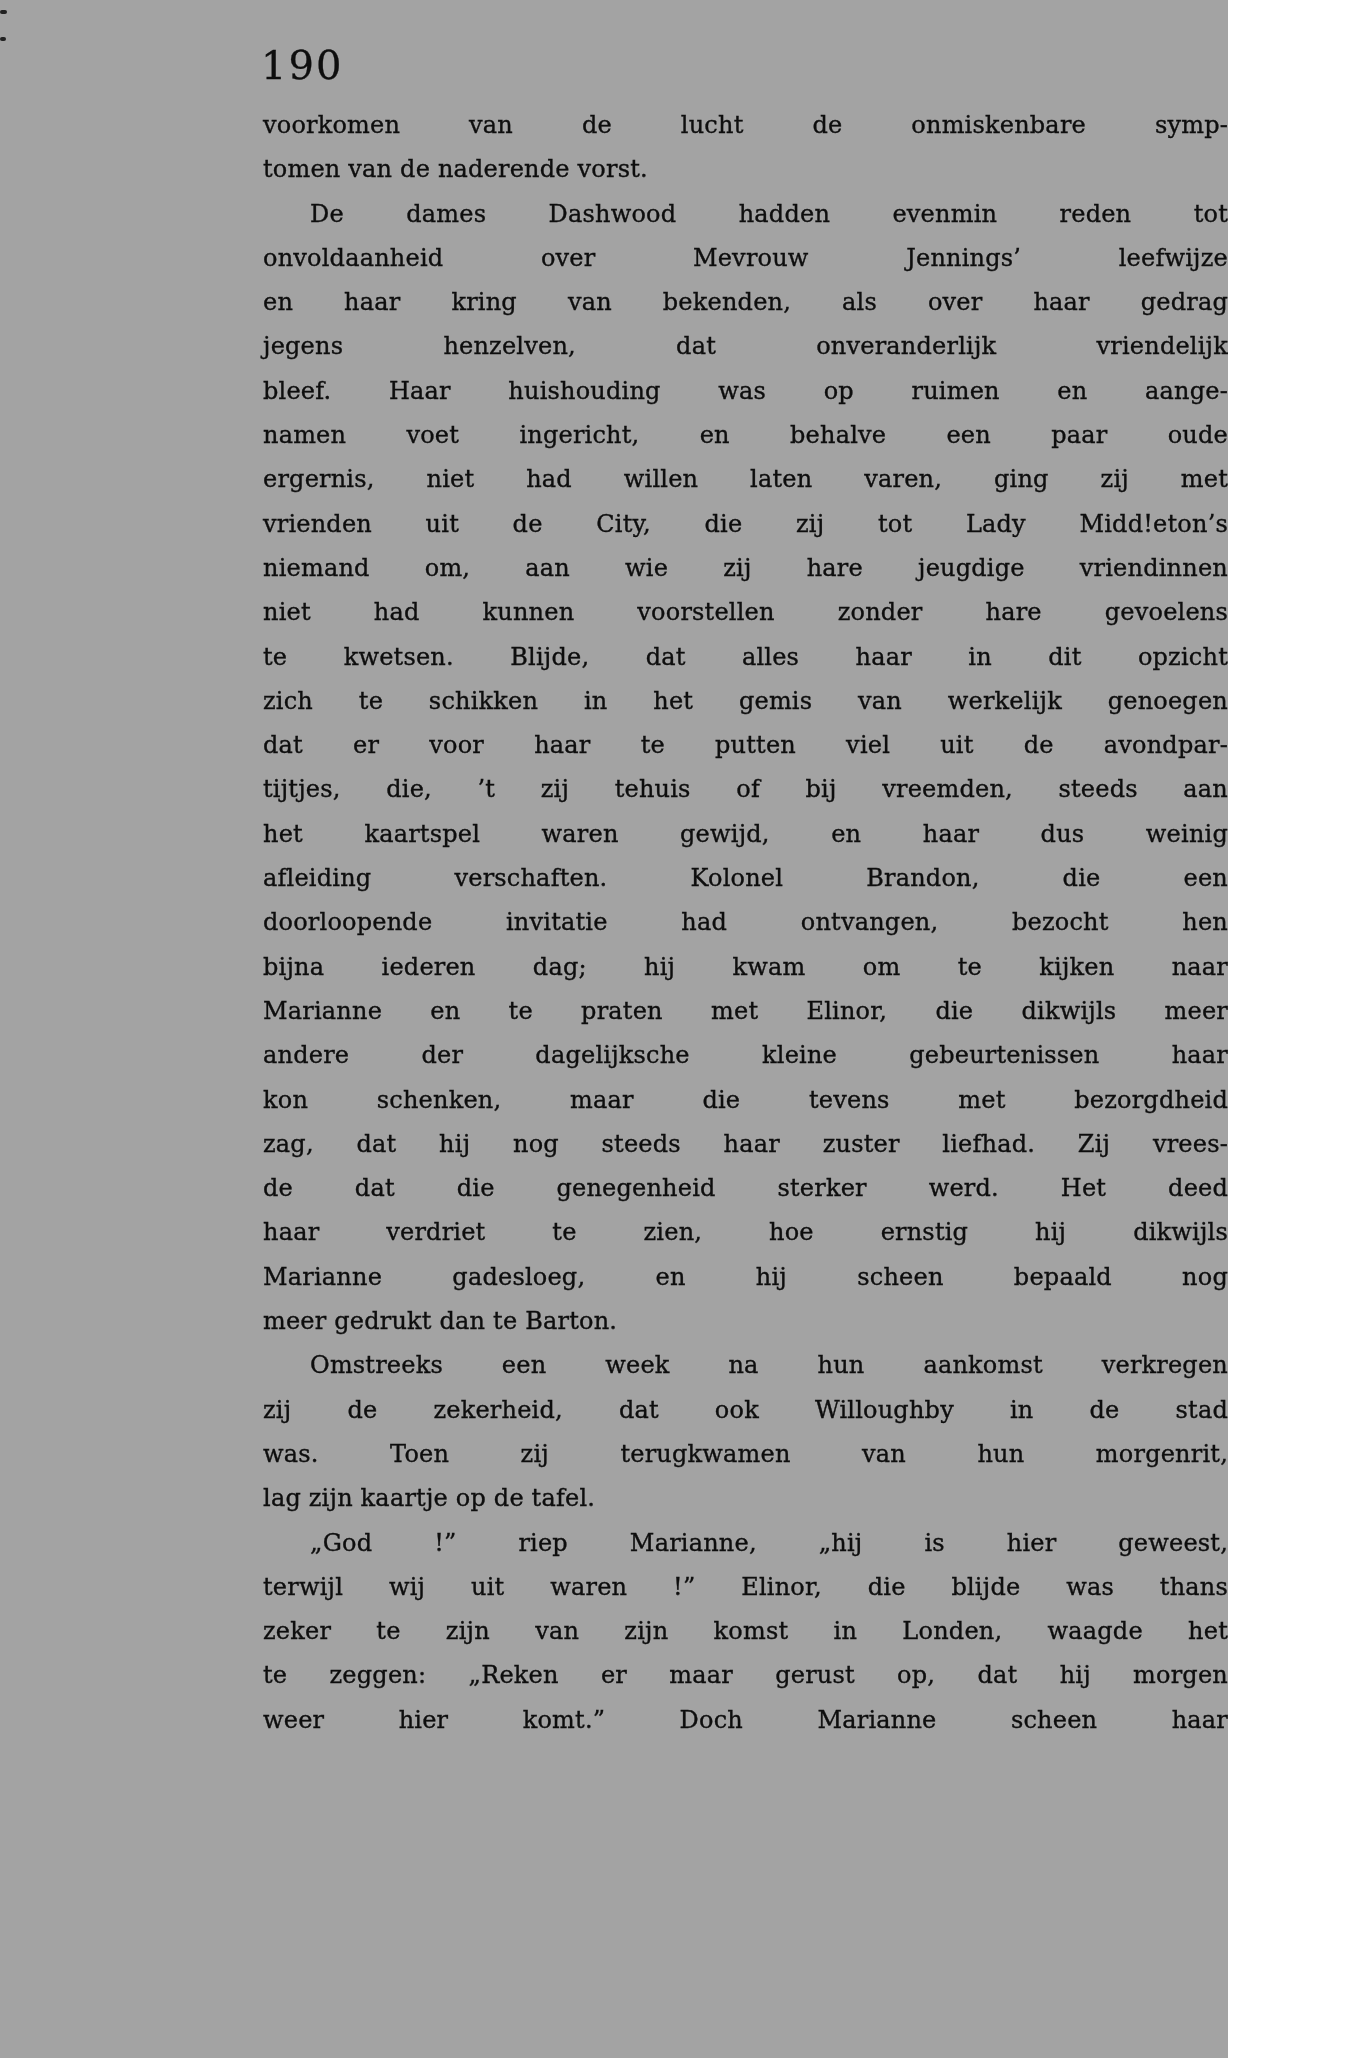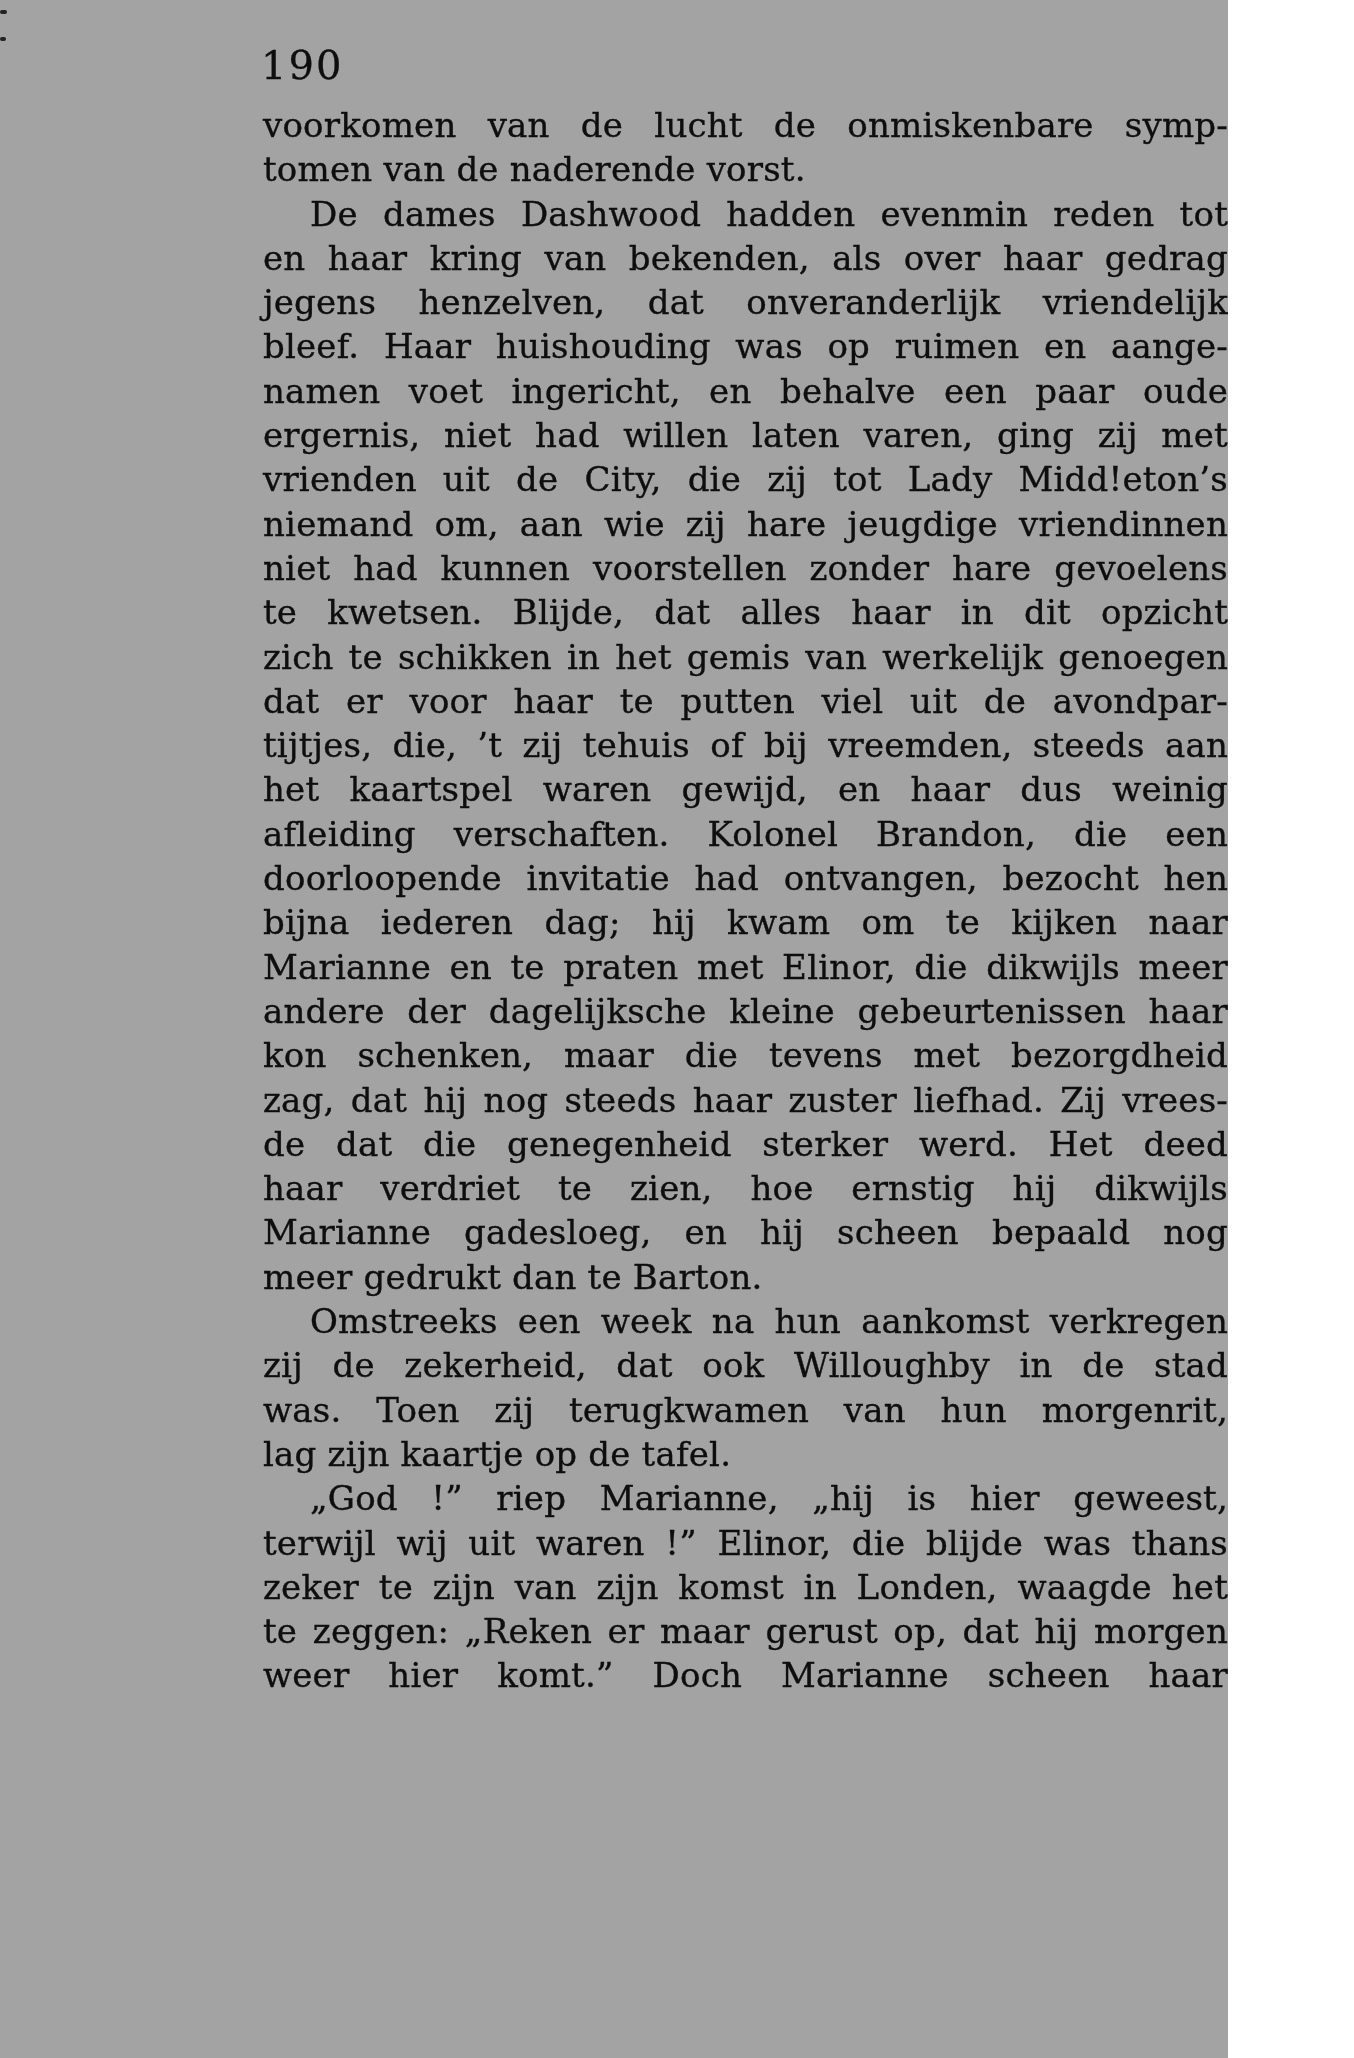--- a/index.html
+++ b/index.html
@@ -26,21 +26,21 @@
     font-weight: normal;
     -webkit-text-stroke: 0.3px #0e0e0e;
   }
   #text-block {
     position: absolute;
     left: 263px;
     top: 103px;
     width: 965px;
   }
   .line {
-    font-size: 34px;
+    font-size: 24px;
     line-height: 44.3px;
     text-align: justify;
     text-align-last: justify;
     letter-spacing: 0.2px;
     -webkit-text-stroke: 0.35px #0e0e0e;
     white-space: normal;
   }
   .line.indent {
     text-indent: 47px;
   }
@@ -60,20 +60,21 @@
 </head>
 <body>
 
 <div id="page-root">
   <div id="page-number">190</div>
 
   <div id="text-block">
       <div class="line">voorkomen van de lucht de onmiskenbare symp-</div>
       <div class="line para-end">tomen van de naderende vorst.</div>
       <div class="line indent">De dames Dashwood hadden evenmin reden tot</div>
+      <div class="line">onvoldaanheid over Mevrouw Jennings’ leefwijze</div>
       <div class="line">en haar kring van bekenden, als over haar gedrag</div>
       <div class="line">jegens henzelven, dat onveranderlijk vriendelijk</div>
       <div class="line">bleef. Haar huishouding was op ruimen en aange-</div>
       <div class="line">namen voet ingericht, en behalve een paar oude</div>
       <div class="line">ergernis, niet had willen laten varen, ging zij met</div>
       <div class="line">vrienden uit de City, die zij tot Lady Midd!eton’s</div>
       <div class="line">niemand om, aan wie zij hare jeugdige vriendinnen</div>
       <div class="line">niet had kunnen voorstellen zonder hare gevoelens</div>
       <div class="line">te kwetsen. Blijde, dat alles haar in dit opzicht</div>
       <div class="line">zich te schikken in het gemis van werkelijk genoegen</div>

